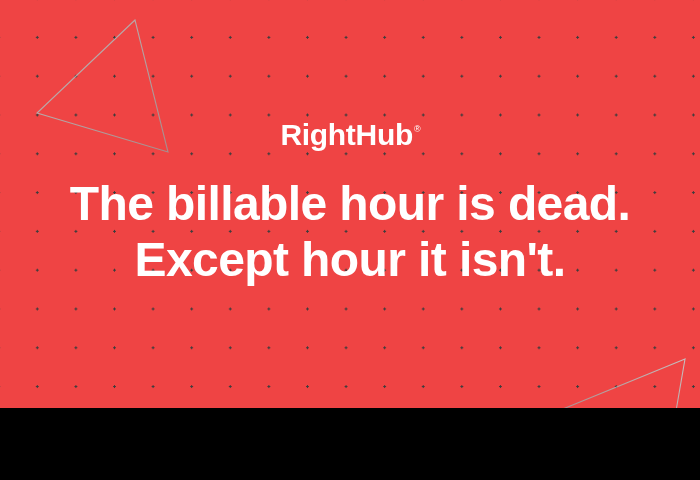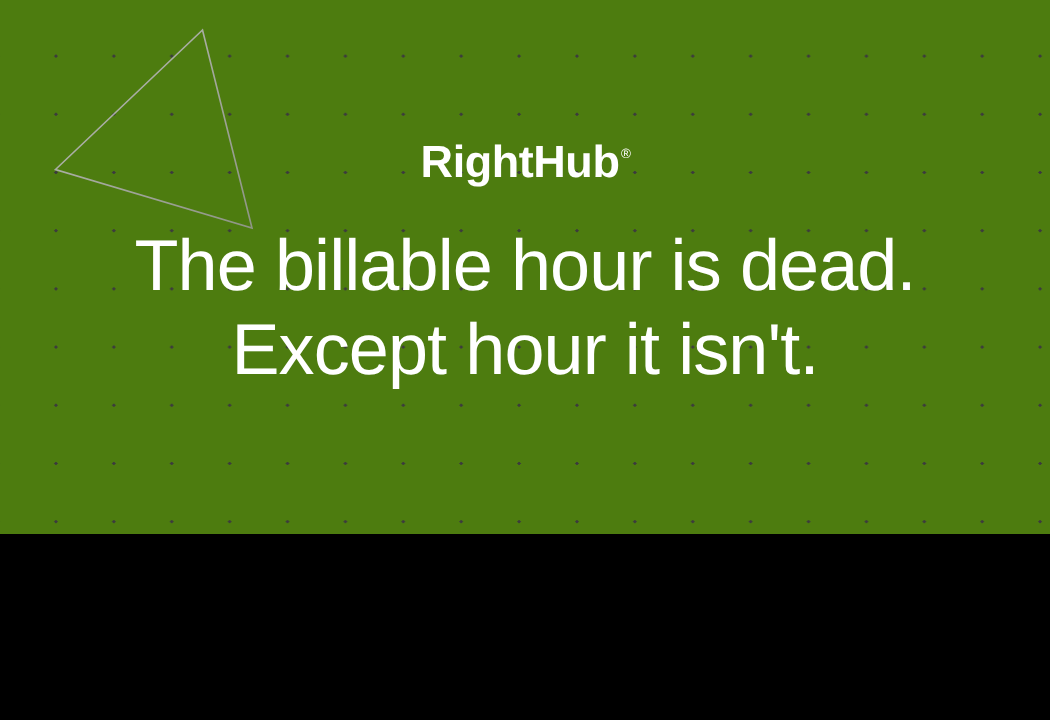--- a/index.html
+++ b/index.html
@@ -3,22 +3,22 @@
 <meta charset="utf-8">
 <style>
   html, body {
     margin: 0;
     padding: 0;
     background: #000000;
   }
   #stage {
     position: relative;
     width: 700px;
-    height: 356px;
-    background: #4d7c0f;
+    height: 408px;
+    background: #ef4444;
     overflow: hidden;
     font-family: "Liberation Sans", sans-serif;
   }
 
   
   #dot-grid {
     position: absolute;
     inset: 0;
     background-image: radial-gradient(#3c3c3c 1.05px, transparent 1.15px);
     background-size: 38.6px 38.8px;
@@ -67,21 +67,21 @@
     left: 1px;
     display: inline-block;
   }
 
   .headline {
     margin: 0;
     padding: 0;
     text-align: center;
     color: #ffffff;
     font-size: 48px;
-    font-weight: 400;
+    font-weight: 700;
     line-height: 1.16;
     letter-spacing: -0.6px;
     white-space: nowrap;
   }
   .headline-line { display: block; }
 </style>
 </head>
 <body>
 
 <div id="stage">

